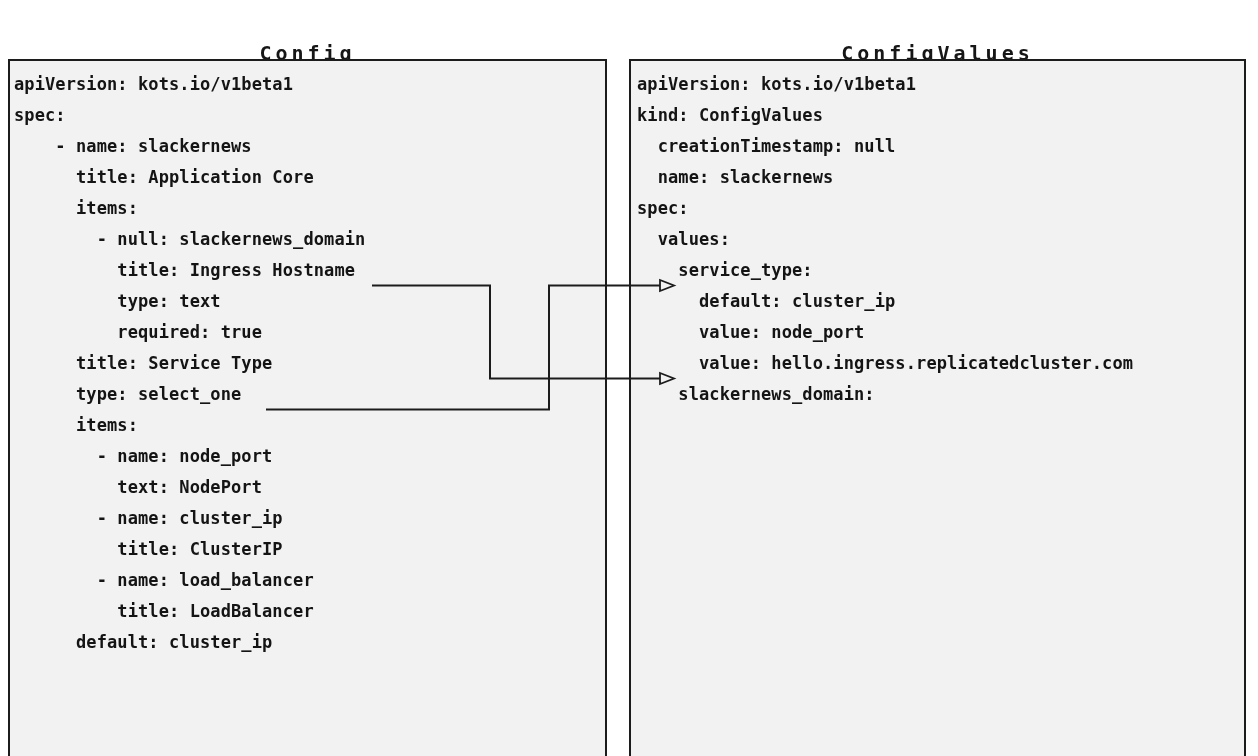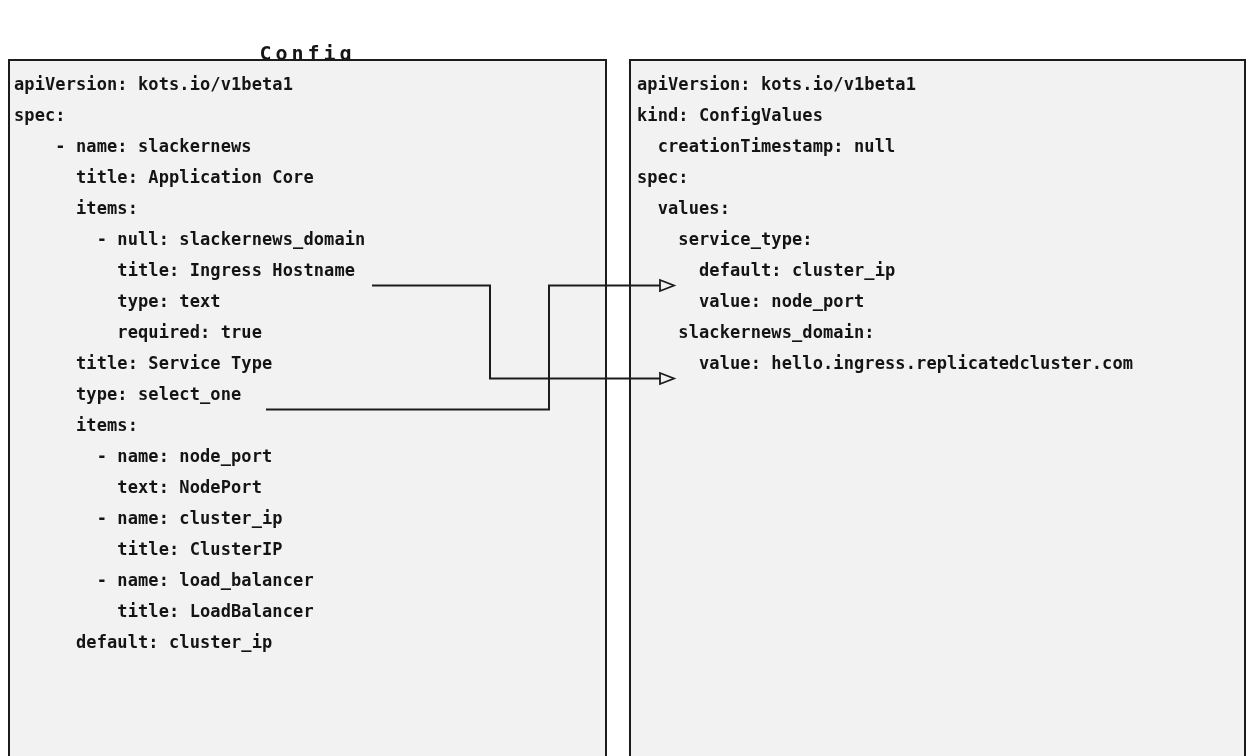--- a/index.html
+++ b/index.html
@@ -60,20 +60,21 @@
     pointer-events: none;
   }
 </style>
 </head>
 <body>
 
 <div class="stage">
 
   <div class="panel-title" id="title-left">Config</div>
 
+  <div class="panel-title" id="title-right">ConfigValues</div>
 
   <div class="panel" id="panel-left">
       <div class="code-line">apiVersion: kots.io/v1beta1</div>
       <div class="code-line">spec:</div>
       <div class="code-line">    - name: slackernews</div>
       <div class="code-line">      title: Application Core</div>
       <div class="code-line">      items:</div>
       <div class="code-line">        - null: slackernews_domain</div>
       <div class="code-line">          title: Ingress Hostname</div>
       <div class="code-line">          type: text</div>
@@ -87,27 +88,28 @@
       <div class="code-line">          title: ClusterIP</div>
       <div class="code-line">        - name: load_balancer</div>
       <div class="code-line">          title: LoadBalancer</div>
       <div class="code-line">      default: cluster_ip</div>
     </div>
 
   <div class="panel" id="panel-right">
       <div class="code-line">apiVersion: kots.io/v1beta1</div>
       <div class="code-line">kind: ConfigValues</div>
       <div class="code-line">  creationTimestamp: null</div>
+      <div class="code-line">  name: slackernews</div>
       <div class="code-line">spec:</div>
       <div class="code-line">  values:</div>
       <div class="code-line">    service_type:</div>
       <div class="code-line">      default: cluster_ip</div>
       <div class="code-line">      value: node_port</div>
+      <div class="code-line">      value: hello.ingress.replicatedcluster.com</div>
       <div class="code-line">    slackernews_domain:</div>
-      <div class="code-line">      value: hello.ingress.replicatedcluster.com</div>
     </div>
 
   <svg id="connector-overlay" viewBox="0 0 1258 756" xmlns="http://www.w3.org/2000/svg">
 
     <g>
       <path d="M 372 285.5 H 490 V 378.5 H 660" fill="none" stroke="#1c1c1c" stroke-width="2"></path>
       <polygon points="660,373 660,384 674,378.5" fill="#f2f2f2" stroke="#1c1c1c" stroke-width="1.8"></polygon>
     </g>
 
     <g>

